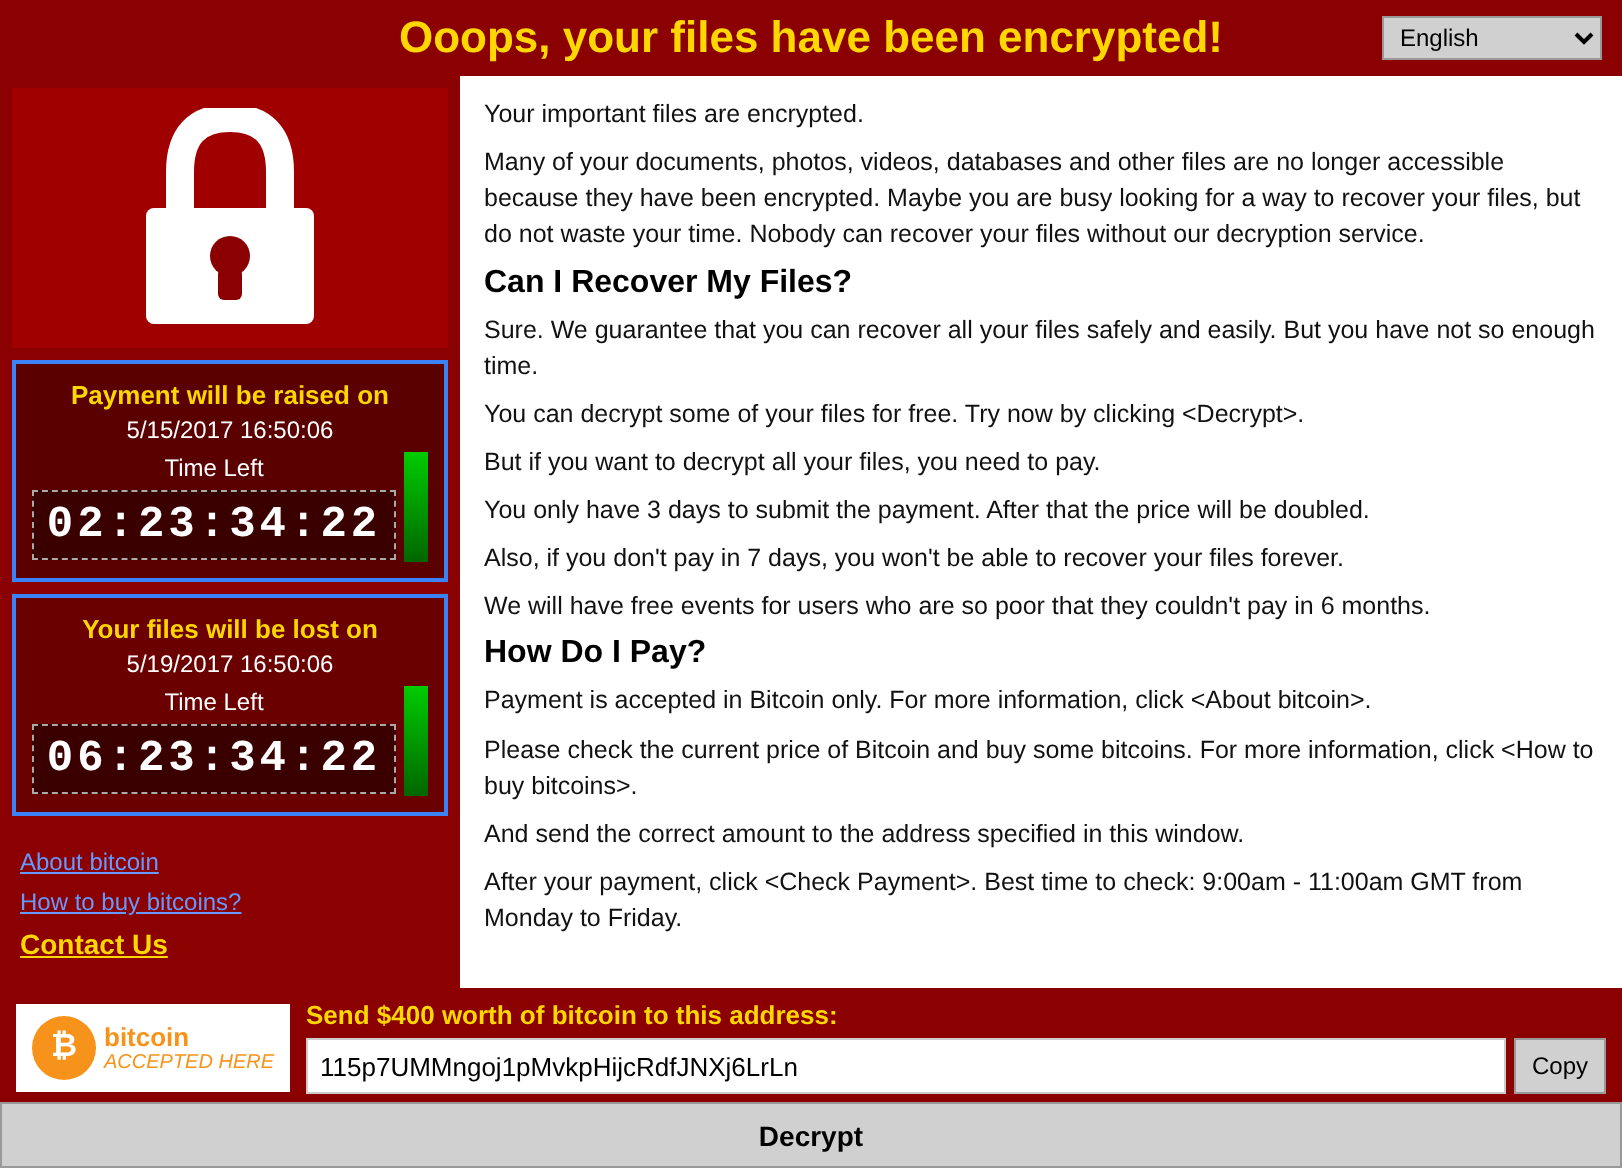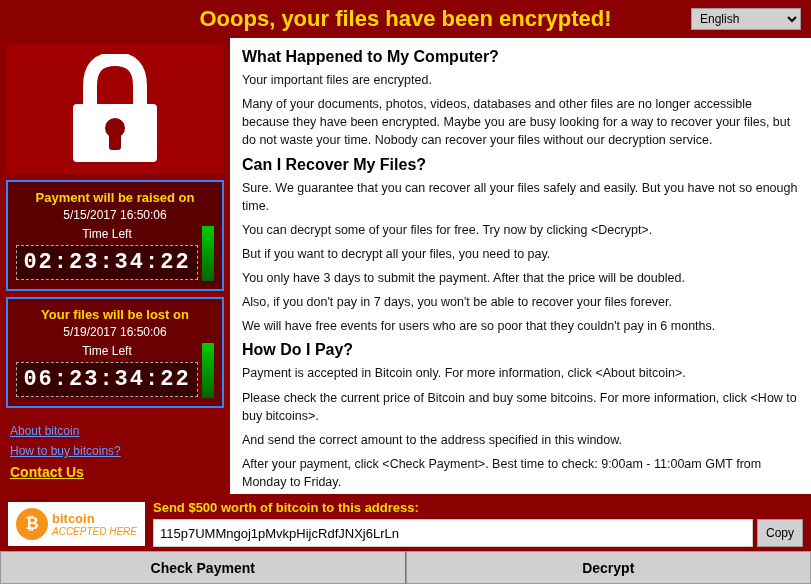--- a/index.html
+++ b/index.html
@@ -332,21 +332,20 @@
     <div class="links-area">
       <a class="link-item">About bitcoin</a>
       <a class="link-item">How to buy bitcoins?</a>
       <a class="link-item contact">Contact Us</a>
     </div>
 
   </div>
 
   <div class="right-panel scrollbar">
 
-    <h2>What Happened to My Computer?</h2>
     <p>Your important files are encrypted.</p>
     <p>Many of your documents, photos, videos, databases and other files are no longer accessible because they have been encrypted. Maybe you are busy looking for a way to recover your files, but do not waste your time. Nobody can recover your files without our decryption service.</p>
 
     <h2>Can I Recover My Files?</h2>
     <p>Sure. We guarantee that you can recover all your files safely and easily. But you have not so enough time.</p>
     <p>You can decrypt some of your files for free. Try now by clicking &lt;Decrypt&gt;.</p>
     <p>But if you want to decrypt all your files, you need to pay.</p>
     <p>You only have 3 days to submit the payment. After that the price will be doubled.</p>
     <p>Also, if you don't pay in 7 days, you won't be able to recover your files forever.</p>
     <p>We will have free events for users who are so poor that they couldn't pay in 6 months.</p>
@@ -369,27 +368,26 @@
       <div class="bitcoin-circle">
         <span>₿</span>
       </div>
       <div class="bitcoin-text">
         <span class="bitcoin-main">bitcoin</span>
         <span class="bitcoin-sub">ACCEPTED HERE</span>
       </div>
     </div>
 
     <div style="display:flex; flex-direction:column; flex:1; gap:4px;">
-      <span class="send-label">Send $500 worth of bitcoin to this address:</span>
+      <span class="send-label">Send $400 worth of bitcoin to this address:</span>
       <div class="address-row">
         <input class="address-input" type="text" readonly="" value="115p7UMMngoj1pMvkpHijcRdfJNXj6LrLn" style="">
         <button class="copy-btn">Copy</button>
       </div>
     </div>
 
   </div>
 
   <div class="action-row">
-    <button class="action-btn" style="border-right: 1px solid #777;">Check Payment</button>
     <button class="action-btn">Decrypt</button>
   </div>
 
 </div>
 
 </body></html>

